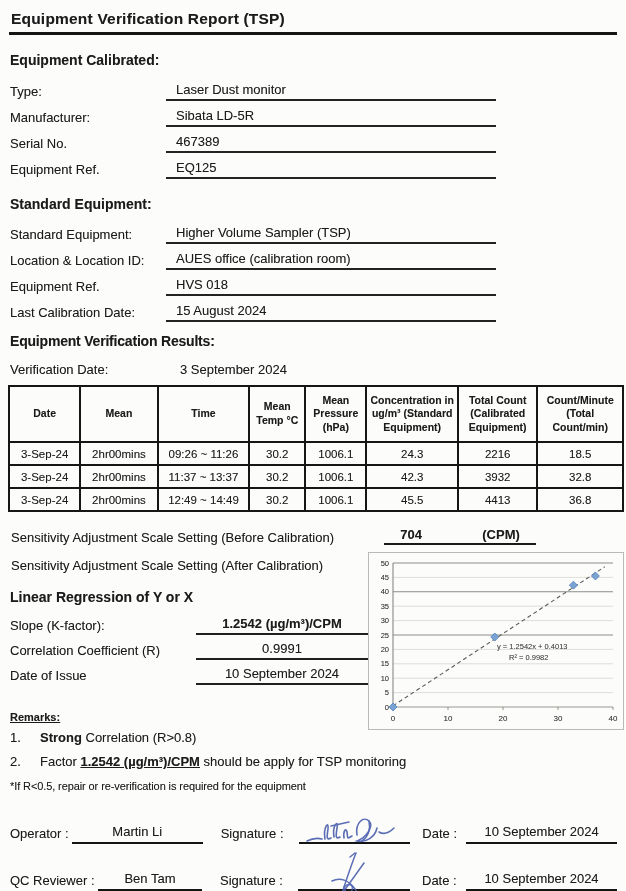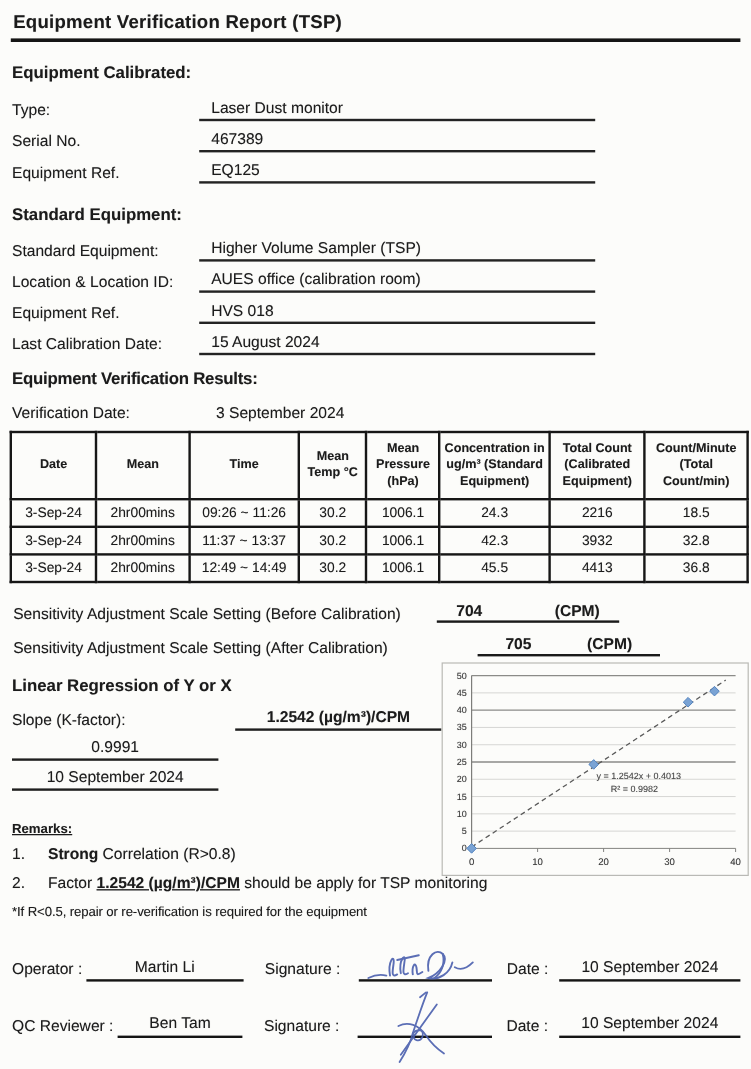--- a/index.html
+++ b/index.html
@@ -43,21 +43,21 @@
   table.results td { font-size:11.5px; height:23px; padding:1px 2px; }
   .cw0{width:70px}.cw1{width:76px}.cw2{width:90px}.cw3{width:55px}
   .cw4{width:60px}.cw5{width:90px}.cw6{width:78px}.cw7{width:84px}
 
   .sensrow { position:relative; height:27px; margin-left:1px; }
   .sensrow .slabel { position:absolute; left:1px; bottom:3px; }
   .sensrow .sline {
     position:absolute; bottom:3px; display:flex; justify-content:space-around;
     border-bottom:2.5px solid #1a1a1a; padding-bottom:1px; font-weight:bold;
   }
-  .sensrow.before .sline { left:354px; width:152px;gap:28px; }
+  .sensrow.before .sline { left:374px; width:152px;gap:28px; }
   .sensrow.after  .sline { left:388px; width:152px; }
 
   .leftcol { width:365px; }
   .rrow { display:flex; align-items:flex-end; height:25px; margin-left:1px; }
   .rrow .rlabel { width:186px; padding-bottom:2px; }
   .rrow .rvalue {
     width:172px; border-bottom:2px solid #1f1f1f; text-align:center;
     padding-bottom:2px; font-weight:bold;
   }
   .rrow.plain .rvalue { font-weight:normal; }
@@ -111,20 +111,24 @@
 
     <div class="titlebar">
       <div class="doc-title">Equipment Verification Report (TSP)</div>
     </div>
 
     <div class="sec-h">Equipment Calibrated:</div>
 
     <div class="frow" style="margin-top:7px">
       <span class="flabel">Type:</span>
       <span class="fvalue">Laser Dust monitor</span>
+    </div>
+    <div class="frow">
+      <span class="flabel">Manufacturer:</span>
+      <span class="fvalue">Sibata LD-5R</span>
     </div>
     <div class="frow">
       <span class="flabel">Serial No.</span>
       <span class="fvalue">467389</span>
     </div>
     <div class="frow">
       <span class="flabel">Equipment Ref.</span>
       <span class="fvalue">EQ125</span>
     </div>
 
@@ -216,23 +220,25 @@
       </span>
     </div>
 
     <div class="leftcol mt-reg">
       <div class="sec-h" style="margin-top:10px">Linear Regression of Y or X</div>
       <div class="rrow" style="margin-top:5px">
         <span class="rlabel">Slope (K-factor):</span>
         <span class="rvalue">1.2542 (µg/m³)/CPM</span>
       </div>
       <div class="rrow plain">
+        <span class="rlabel">Correlation Coefficient (R)</span>
         <span class="rvalue">0.9991</span>
       </div>
       <div class="rrow plain">
+        <span class="rlabel">Date of Issue</span>
         <span class="rvalue">10 September 2024</span>
       </div>
 
       <div class="remarks-h">Remarks:</div>
       <div class="remark">
         <span class="rnum">1.</span>
         <span><b>Strong</b><span> Correlation (R&gt;0.8)</span></span>
       </div>
     </div>
 

